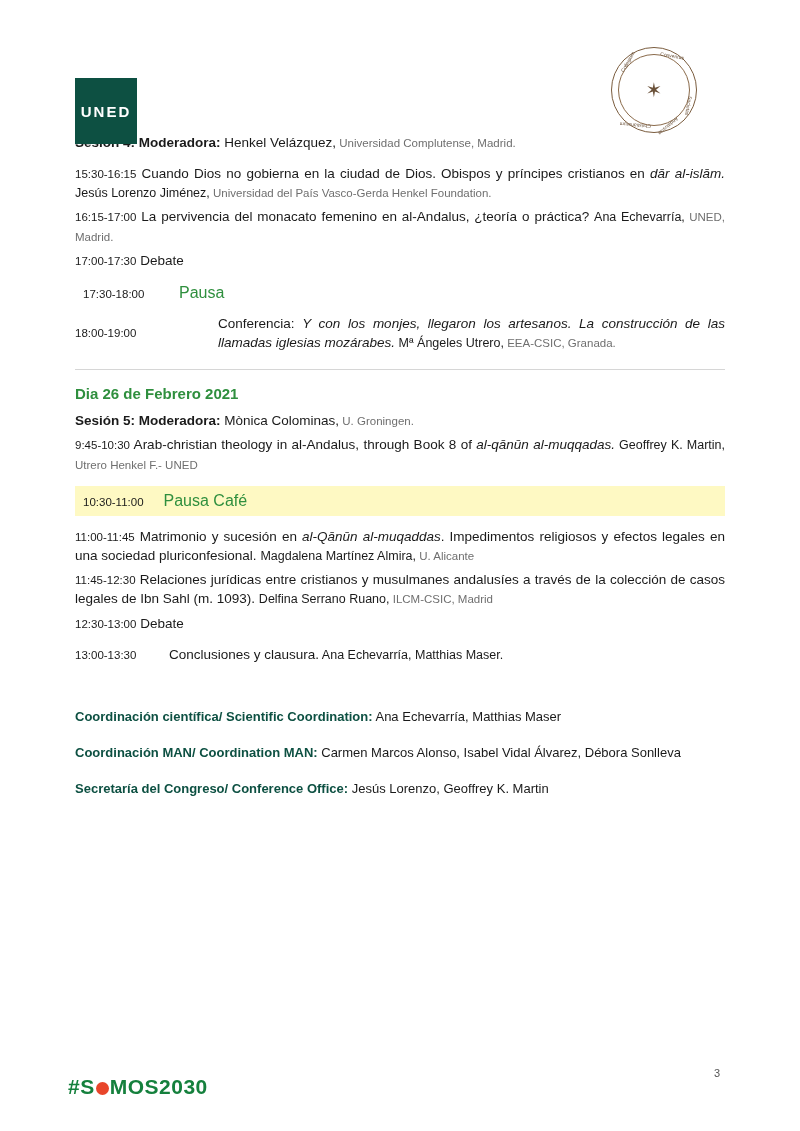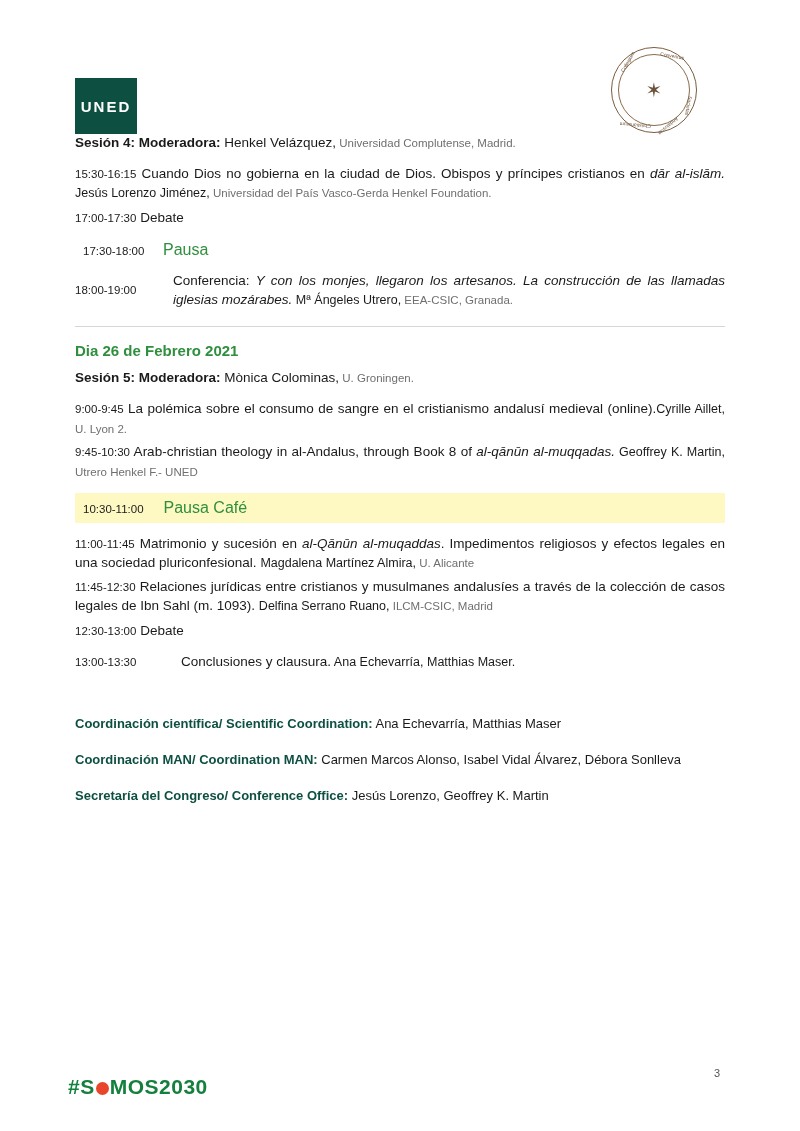--- a/index.html
+++ b/index.html
@@ -26,21 +26,21 @@
   
   .header {
     position: relative;
     height: 120px;
   }
   .uned-logo {
     position: absolute;
     left: 0;
     top: 78px;
     width: 62px;
-    height: 56px;
+    height: 66px;
     background: #0d5042;
     display: flex;
     align-items: center;
     justify-content: center;
   }
   .uned-logo span {
     color: #ffffff;
     font-size: 15px;
     letter-spacing: 2px;
     font-weight: 700;
@@ -113,20 +113,21 @@
   .aff { color: #6f6f6f; font-size: 11.5px; }
   .spk { font-size: 12.5px; }
 
   .tight { margin-top: 4px; }
 
   
   .pausa-row {
     margin-top: 13px;
     display: flex;
     align-items: baseline;
+    gap: 16px;
     padding-left: 8px;
   }
   .pausa-row .time { min-width: 80px; }
   .pausa-label {
     color: #2f8f3e;
     font-size: 16px;
   }
   .pausa-cafe-row {
     margin-top: 12px;
     background: #fef9c3;
@@ -137,21 +138,21 @@
   }
   .pausa-cafe-row .pausa-label { color: #2f8f3e; font-size: 16px; }
 
   .conf-row {
     margin-top: 12px;
     display: flex;
     gap: 18px;
     align-items: center;
   }
   .conf-row .time { min-width: 80px; }
-  .conf-body { flex: 1; font-size: 13.5px; line-height: 1.42; text-align: justify; }
+  .conf-body { flex: 1; font-size: 13.5px; line-height: 1.42; text-align: justify; margin-left: 45px; }
 
   .debate {
     margin-top: 6px;
     font-size: 13.5px;
   }
 
   .hr {
     border: none;
     border-top: 1px solid #d6d6d6;
     margin: 16px 0 0 0;
@@ -160,21 +161,21 @@
   .day-head {
     color: #2f8f3e;
     font-weight: 700;
     font-size: 15px;
     margin-top: 14px;
   }
 
   .concl-row {
     margin-top: 14px;
     display: flex;
-    gap: 26px;
+    gap: 14px;
     align-items: baseline;
   }
   .concl-row .time { min-width: 80px; }
   .concl-body { font-size: 13.5px; }
 
   
   .credits { margin-top: 46px; }
   .credit-line {
     font-size: 13px;
     margin-top: 18px;
@@ -236,20 +237,23 @@
 
   <p class="line sess-title">
     <span class="bold">Sesión 4: Moderadora:</span><span> Henkel Velázquez,</span><span class="aff"> Universidad Complutense, Madrid.</span>
   </p>
 
   <p class="line item">
     <span class="time">15:30-16:15</span>
     <span>Cuando Dios no gobierna en la ciudad de Dios. Obispos y príncipes cristianos en </span><span class="title-it">dār al-islām.</span><span class="spk"> Jesús Lorenzo Jiménez,</span><span class="aff"> Universidad del País Vasco-Gerda Henkel Foundation.</span>
   </p>
 
+  <p class="line item tight">
+    <span class="time">16:15-17:00</span><span> La pervivencia del monacato femenino en al-Andalus, ¿teoría o práctica? </span><span class="spk">Ana Echevarría,</span><span class="aff"> UNED, Madrid.</span>
+  </p>
 
   <p class="line debate">
     <span class="time">17:00-17:30</span><span> Debate</span>
   </p>
 
   <div class="pausa-row">
     <span class="time">17:30-18:00</span>
     <span class="pausa-label">Pausa</span>
   </div>
 
@@ -261,23 +265,20 @@
   </div>
 
   <hr class="hr">
 
   <p class="line day-head">Dia 26 de Febrero 2021</p>
 
   <p class="line sess-title" style="margin-top:8px">
     <span class="bold">Sesión 5: Moderadora:</span><span> Mònica Colominas,</span><span class="aff"> U. Groningen.</span>
   </p>
 
-  <p class="line item">
-    <span class="time">9:00-9:45</span><span> La polémica sobre el consumo de sangre en el cristianismo andalusí medieval (online).</span><span class="spk">Cyrille Aillet,</span><span class="aff"> U. Lyon 2.</span>
-  </p>
 
   <p class="line item tight">
     <span class="time">9:45-10:30</span><span> Arab-christian theology in al-Andalus, through Book 8 of </span><span class="title-it">al-qānūn al-muqqadas.</span><span class="spk"> Geoffrey K. Martin,</span><span class="aff"> Utrero Henkel F.- UNED</span>
   </p>
 
   <div class="pausa-cafe-row">
     <span class="time">10:30-11:00</span>
     <span class="pausa-label">Pausa Café</span>
   </div>
 

